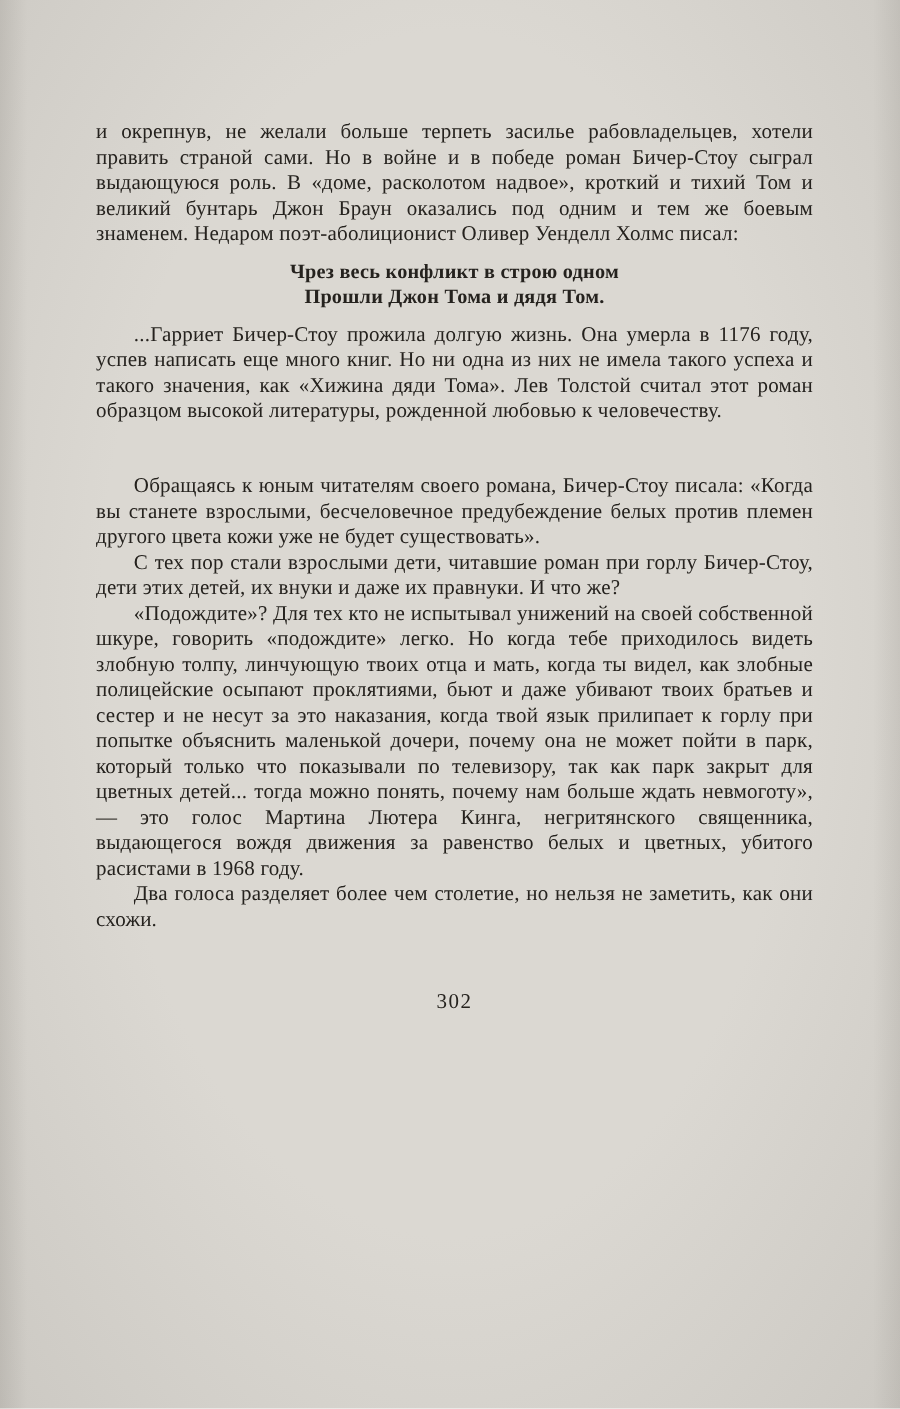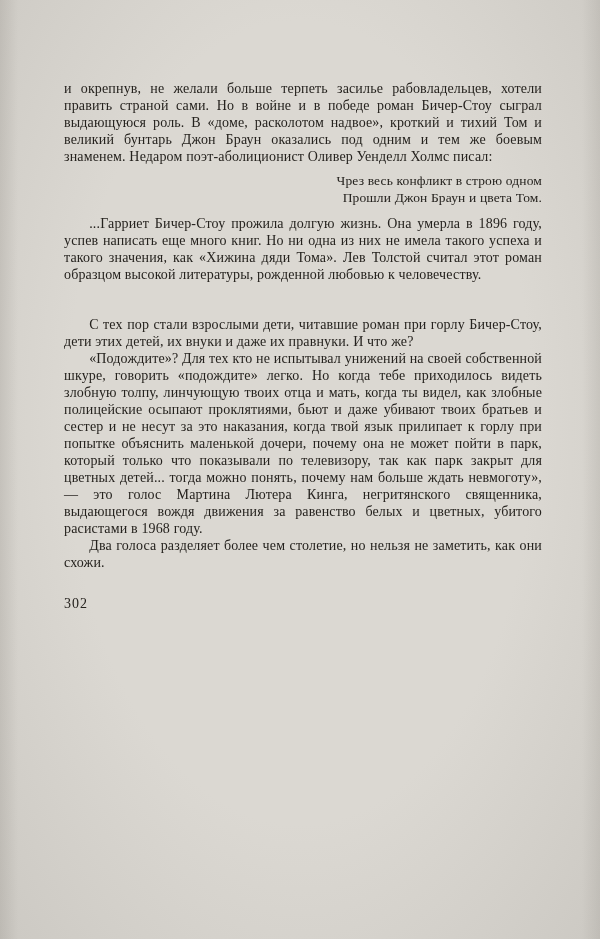--- a/index.html
+++ b/index.html
@@ -29,52 +29,55 @@
     letter-spacing: 0.15px;
   }
   p.para {
     margin: 0;
     text-indent: 1.8em;
   }
   p.para.no-indent {
     text-indent: 0;
   }
   .verse {
-    text-align: right;
+    text-align: center;
     margin: 7px 0 9px 0;
     font-size: 13.5px;
     line-height: 17px;
+    font-weight: bold;
   }
   .section-break {
     height: 33px;
   }
   .page-number {
-    margin-top: 25px;
+    margin-top: 39px;
+    text-align: center;
     font-size: 14px;
     letter-spacing: 1px;
   }
 </style>
 </head>
 <body>
 
 <div class="page">
   <div class="text-column">
 
     <p class="para no-indent">и окрепнув, не желали больше терпеть засилье рабовладельцев, хотели править страной сами. Но в войне и в победе роман Бичер-Стоу сыграл выдающуюся роль. В «доме, расколотом надвое», кроткий и тихий Том и великий бунтарь Джон Браун оказались под одним и тем же боевым знаменем. Недаром поэт-аболиционист Оливер Уенделл Холмс писал:</p>
 
     <div class="verse">
       <div>Чрез весь конфликт в строю одном</div>
-      <div>Прошли Джон Браун и цвета Том.</div>
+      <div>Прошли Джон Тома и дядя Том.</div>
     </div>
 
-    <p class="para">...Гарриет Бичер-Стоу прожила долгую жизнь. Она умерла в 1896 году, успев написать еще много книг. Но ни одна из них не имела такого успеха и такого значения, как «Хижина дяди Тома». Лев Толстой считал этот роман образцом высокой литературы, рожденной любовью к человечеству.</p>
+    <p class="para">...Гарриет Бичер-Стоу прожила долгую жизнь. Она умерла в 1176 году, успев написать еще много книг. Но ни одна из них не имела такого успеха и такого значения, как «Хижина дяди Тома». Лев Толстой считал этот роман образцом высокой литературы, рожденной любовью к человечеству.</p>
 
     <div class="section-break"></div>
 
 
+    <p class="para">Обращаясь к юным читателям своего романа, Бичер-Стоу писала: «Когда вы станете взрослыми, бесчеловечное предубеждение белых против племен другого цвета кожи уже не будет существовать».</p>
 
     <p class="para">С тех пор стали взрослыми дети, читавшие роман при горлу Бичер-Стоу, дети этих детей, их внуки и даже их правнуки. И что же?</p>
 
 
 
     <p class="para">«Подождите»? Для тех кто не испытывал унижений на своей собственной шкуре, говорить «подождите» легко. Но когда тебе приходилось видеть злобную толпу, линчующую твоих отца и мать, когда ты видел, как злобные полицейские осыпают проклятиями, бьют и даже убивают твоих братьев и сестер и не несут за это наказания, когда твой язык прилипает к горлу при попытке объяснить маленькой дочери, почему она не может пойти в парк, который только что показывали по телевизору, так как парк закрыт для цветных детей... тогда можно понять, почему нам больше ждать невмоготу», — это голос Мартина Лютера Кинга, негритянского священника, выдающегося вождя движения за равенство белых и цветных, убитого расистами в 1968 году.</p>
 
     <p class="para">Два голоса разделяет более чем столетие, но нельзя не заметить, как они схожи.</p>
 
   </div>

